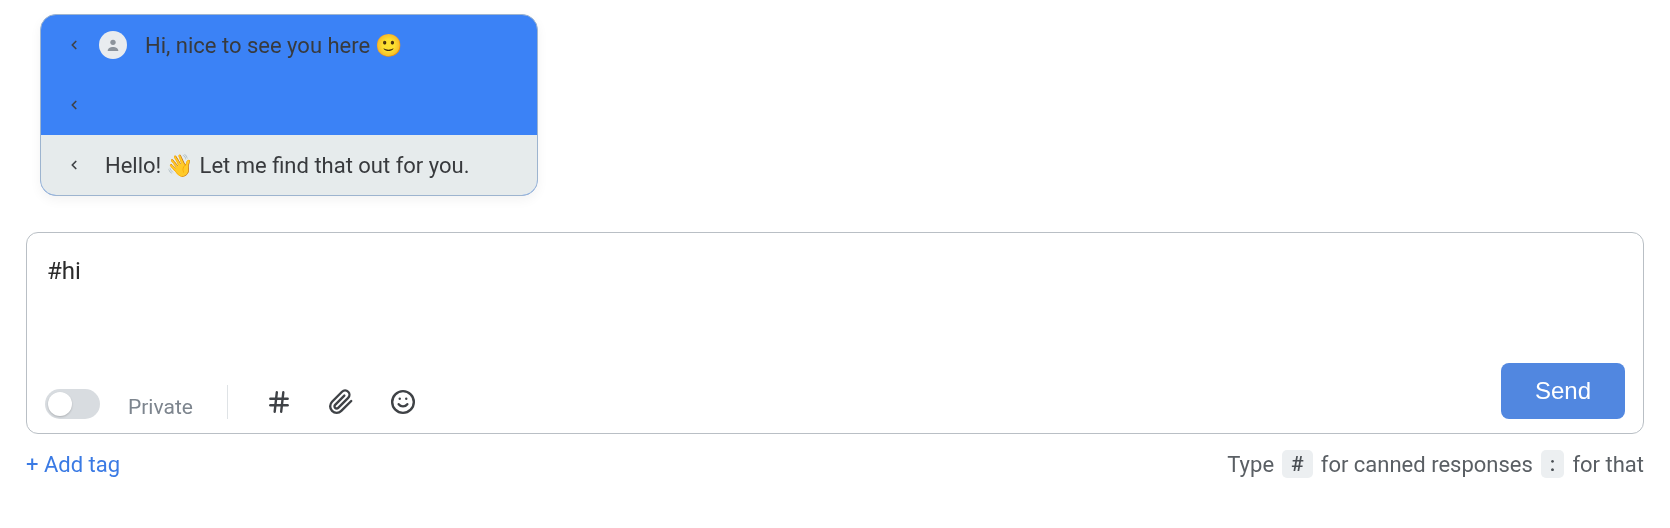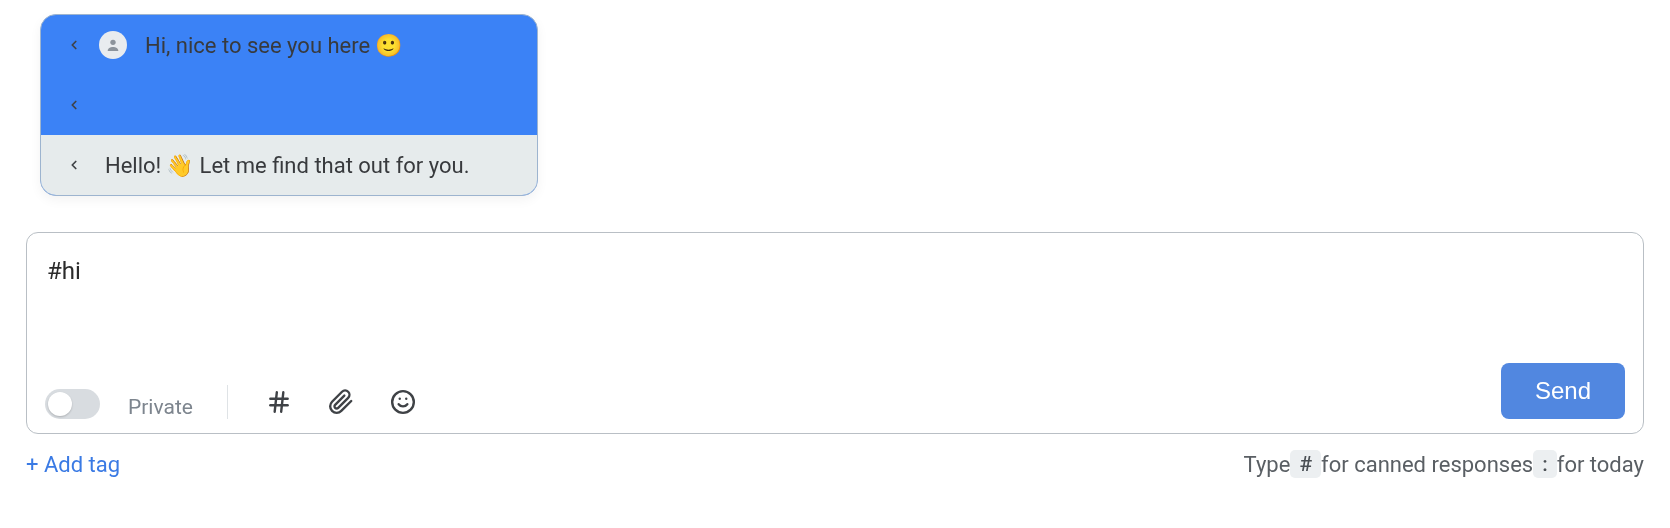--- a/index.html
+++ b/index.html
@@ -162,20 +162,21 @@
 
     .add-tag {
       color: #3a7ae4;
       cursor: pointer;
     }
 
     .hint {
       color: #5a5f64;
       display: flex;
       align-items: center;
+      gap: 8px;
     }
     .key {
       background: #eceff1;
       border-radius: 5px;
       padding: 0 9px;
       font-size: 21px;
       font-weight: 500;
       color: #4a4f54;
       line-height: 28px;
       display: inline-block;
@@ -251,15 +252,15 @@
 </div>
 
 <div class="footer">
   <span class="add-tag">+ Add tag</span>
   <div class="spacer"></div>
   <span class="hint">
     <span>Type</span>
     <span class="key">#</span>
     <span>for canned responses</span>
     <span class="key">:</span>
-    <span>for today</span>
+    <span>for that</span>
   </span>
 </div>
 
 </body></html>

